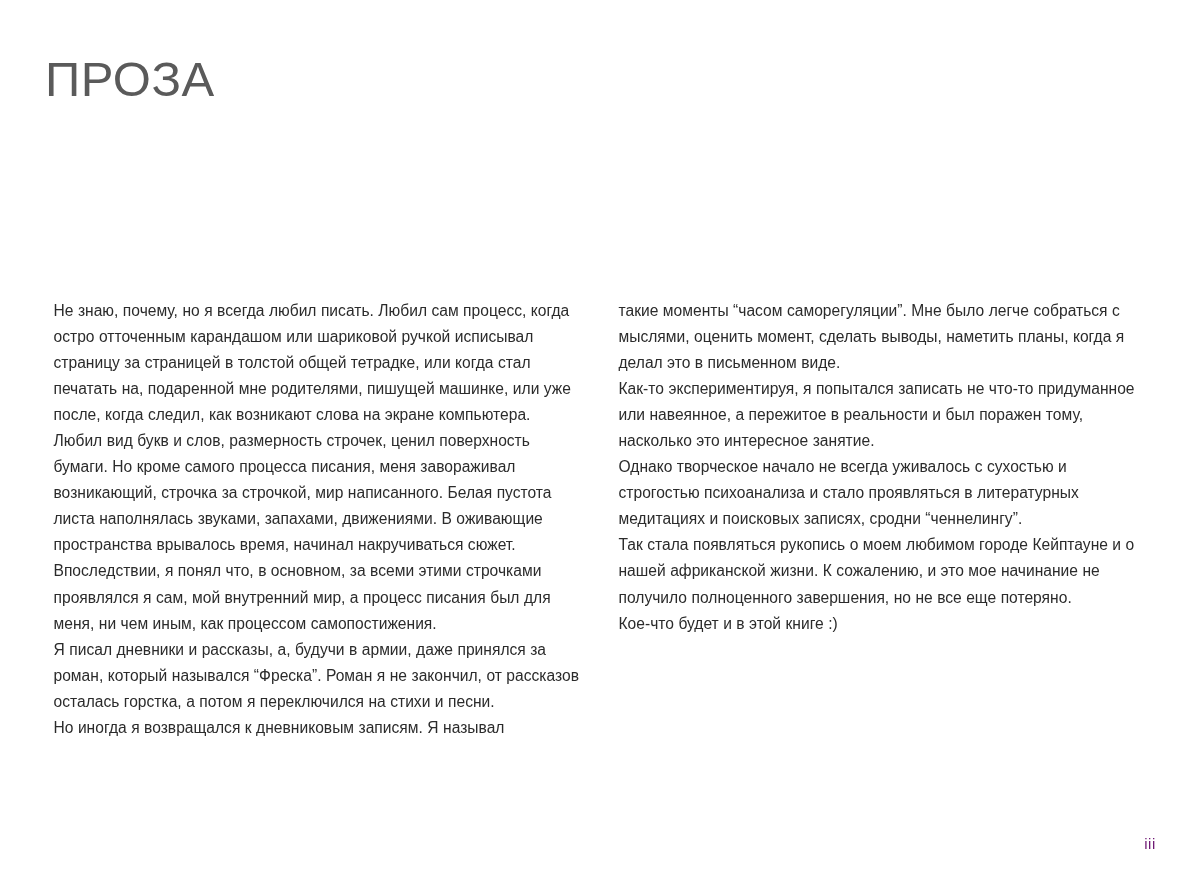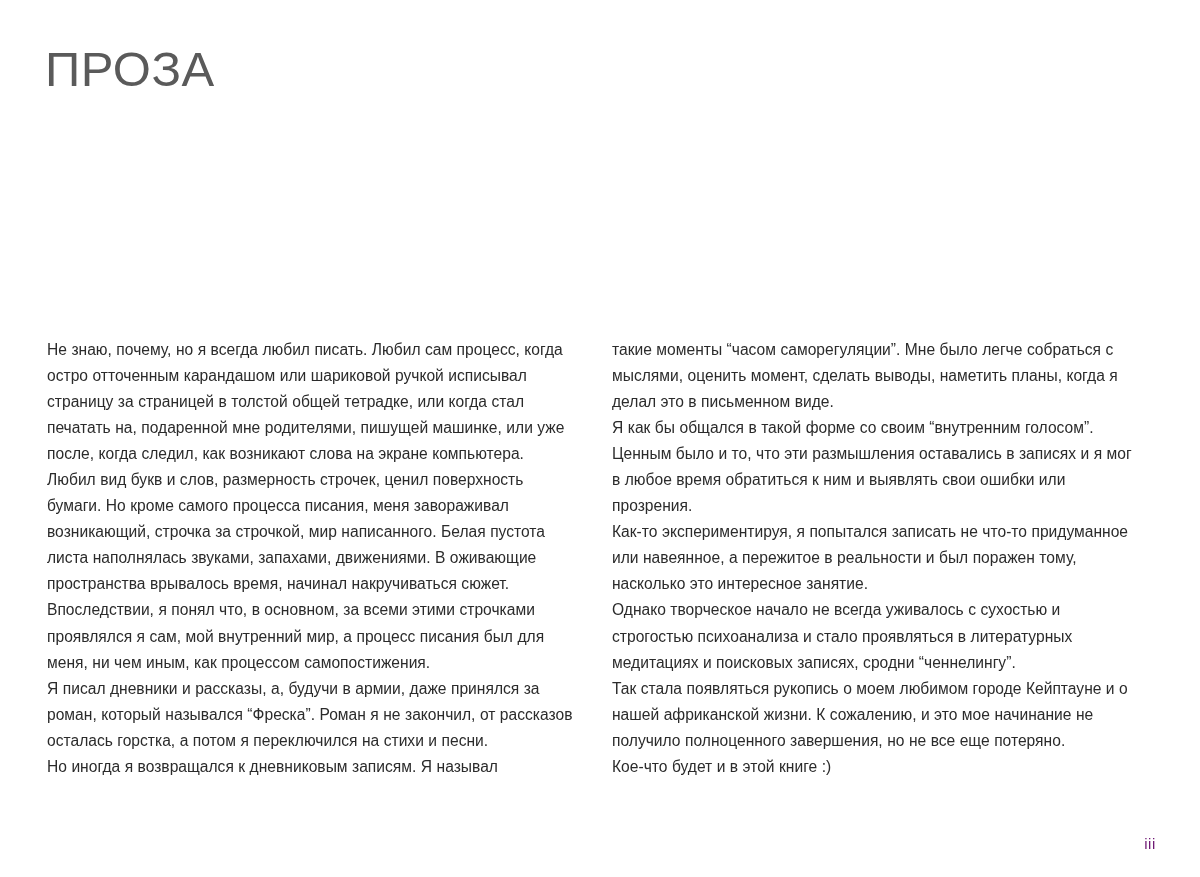--- a/index.html
+++ b/index.html
@@ -19,40 +19,39 @@
     height: 877px;
     background: #ffffff;
     overflow: hidden;
     box-sizing: border-box;
   }
 
   
   .page-title {
     position: absolute;
     left: 45px;
-    top: 40px;
+    top: 50px;
     font-size: 49px;
     line-height: 58px;
     letter-spacing: 0.5px;
     font-weight: 400;
     color: #5a5a5a;
     white-space: nowrap;
     margin: 0;
   }
 
   
   .columns {
     position: absolute;
     left: 47px;
     top: 298px;
     width: 1106px;
     display: flex;
-    justify-content: flex-start;
+    justify-content: center;
     align-items: flex-start;
-    margin-top: 39px;
   }
 
   .column {
     width: 528px;
     box-sizing: border-box;
   }
 
   .column.left  { margin-right: 37px; }
 
   .para {
@@ -88,21 +87,20 @@
   <div class="columns">
 
     <div class="column left">
       <p class="para">Не знаю, почему, но я всегда любил писать. Любил сам процесс, когда остро отточенным карандашом или шариковой ручкой исписывал страницу за страницей в толстой общей тетрадке, или когда стал печатать на, подаренной мне родителями, пишущей машинке, или уже после, когда следил, как возникают слова на экране компьютера. Любил вид букв и слов, размерность строчек, ценил поверхность бумаги. Но кроме самого процесса писания, меня завораживал возникающий, строчка за строчкой, мир написанного. Белая пустота листа наполнялась звуками, запахами, движениями. В оживающие пространства врывалось время, начинал накручиваться сюжет. Впоследствии, я понял что, в основном, за всеми этими строчками проявлялся я сам, мой внутренний мир, а процесс писания был для меня, ни чем иным, как процессом самопостижения.</p>
       <p class="para">Я писал дневники и рассказы, а, будучи в армии, даже принялся за роман, который назывался “Фреска”. Роман я не закончил, от рассказов осталась горстка, а потом я переключился на стихи и песни.</p>
       <p class="para">Но иногда я возвращался к дневниковым записям. Я называл</p>
     </div>
 
     <div class="column right">
       <p class="para">такие моменты “часом саморегуляции”. Мне было легче собраться с мыслями, оценить момент, сделать выводы, наметить планы, когда я делал это в письменном виде.</p>
-      <p class="para">Я как бы общался в такой форме со своим “внутренним голосом”. Ценным было и то, что эти размышления оставались в записях и я мог в любое время обратиться к ним и выявлять свои ошибки или прозрения.</p>
       <p class="para">Как-то экспериментируя, я попытался записать не что-то придуманное или навеянное, а пережитое в реальности и был поражен тому, насколько это интересное занятие.</p>
       <p class="para">Однако творческое начало не всегда уживалось с сухостью и строгостью психоанализа и стало проявляться в литературных медитациях и поисковых записях, сродни “ченнелингу”.</p>
       <p class="para">Так стала появляться рукопись о моем любимом городе Кейптауне и о нашей африканской жизни. К сожалению, и это мое начинание не получило полноценного завершения, но не все еще потеряно.</p>
       <p class="para">Кое-что будет и в этой книге :)</p>
     </div>
 
   </div>
 
   <div class="folio">iii</div>
 

